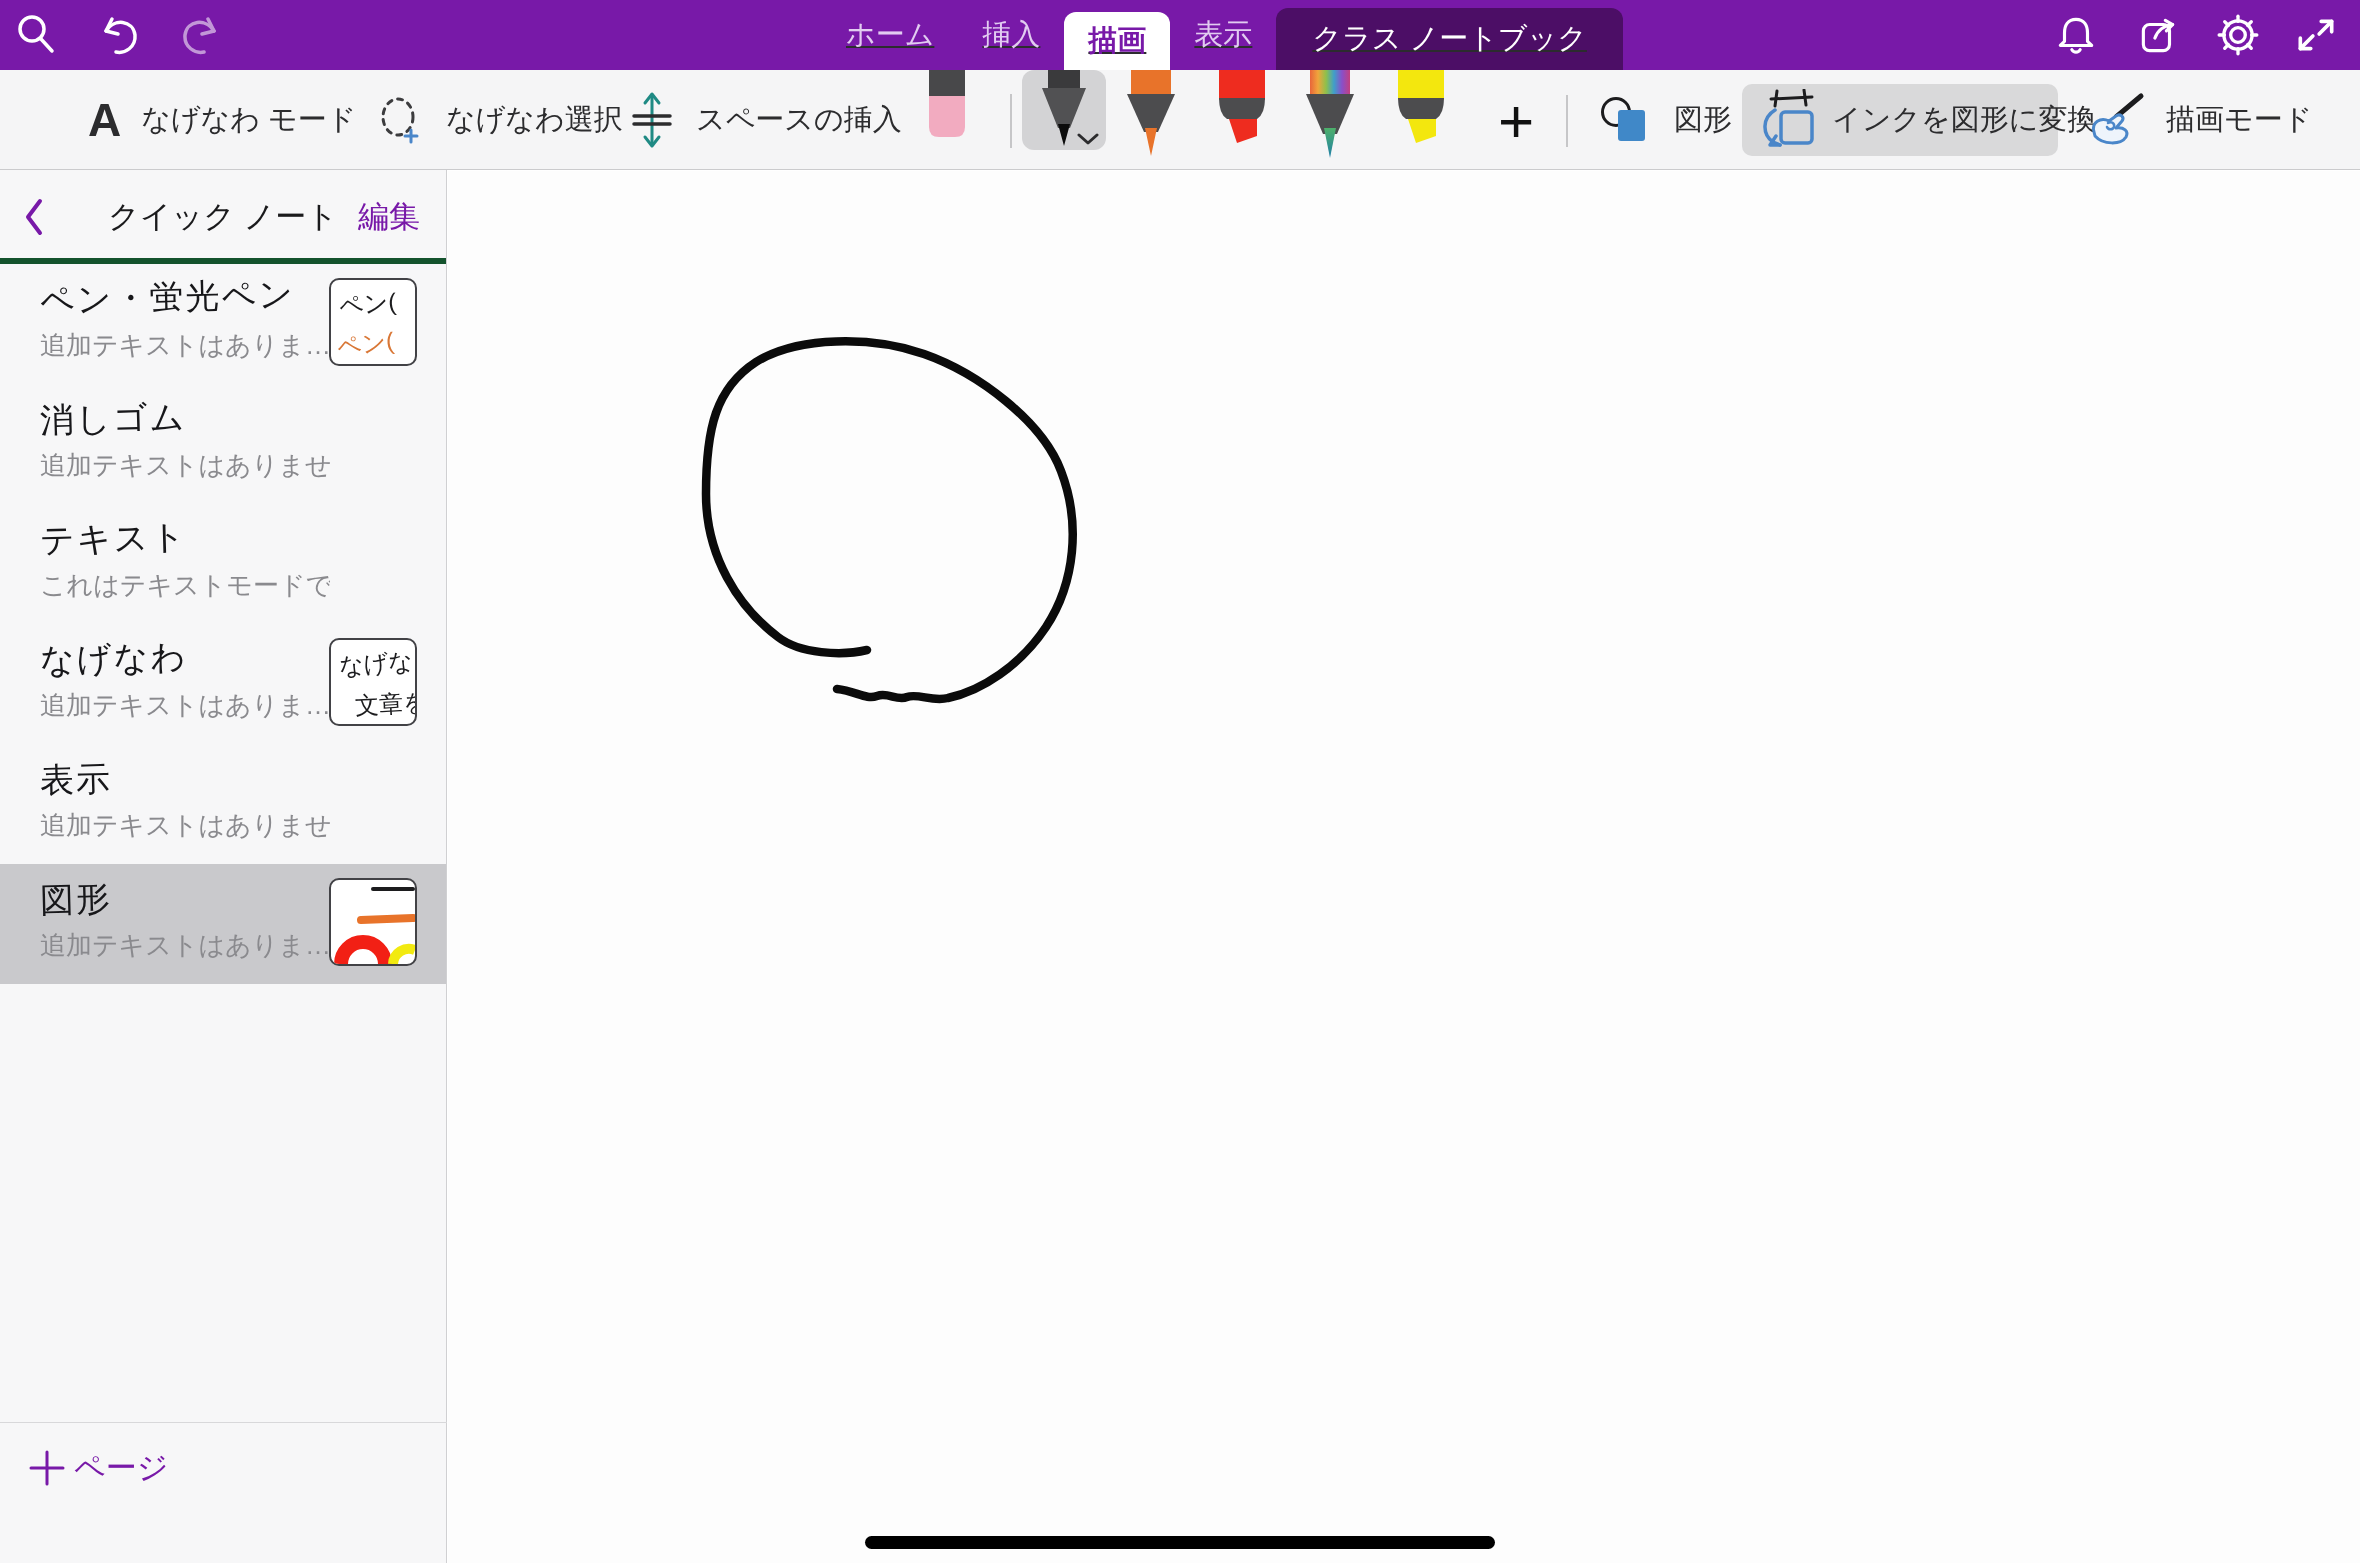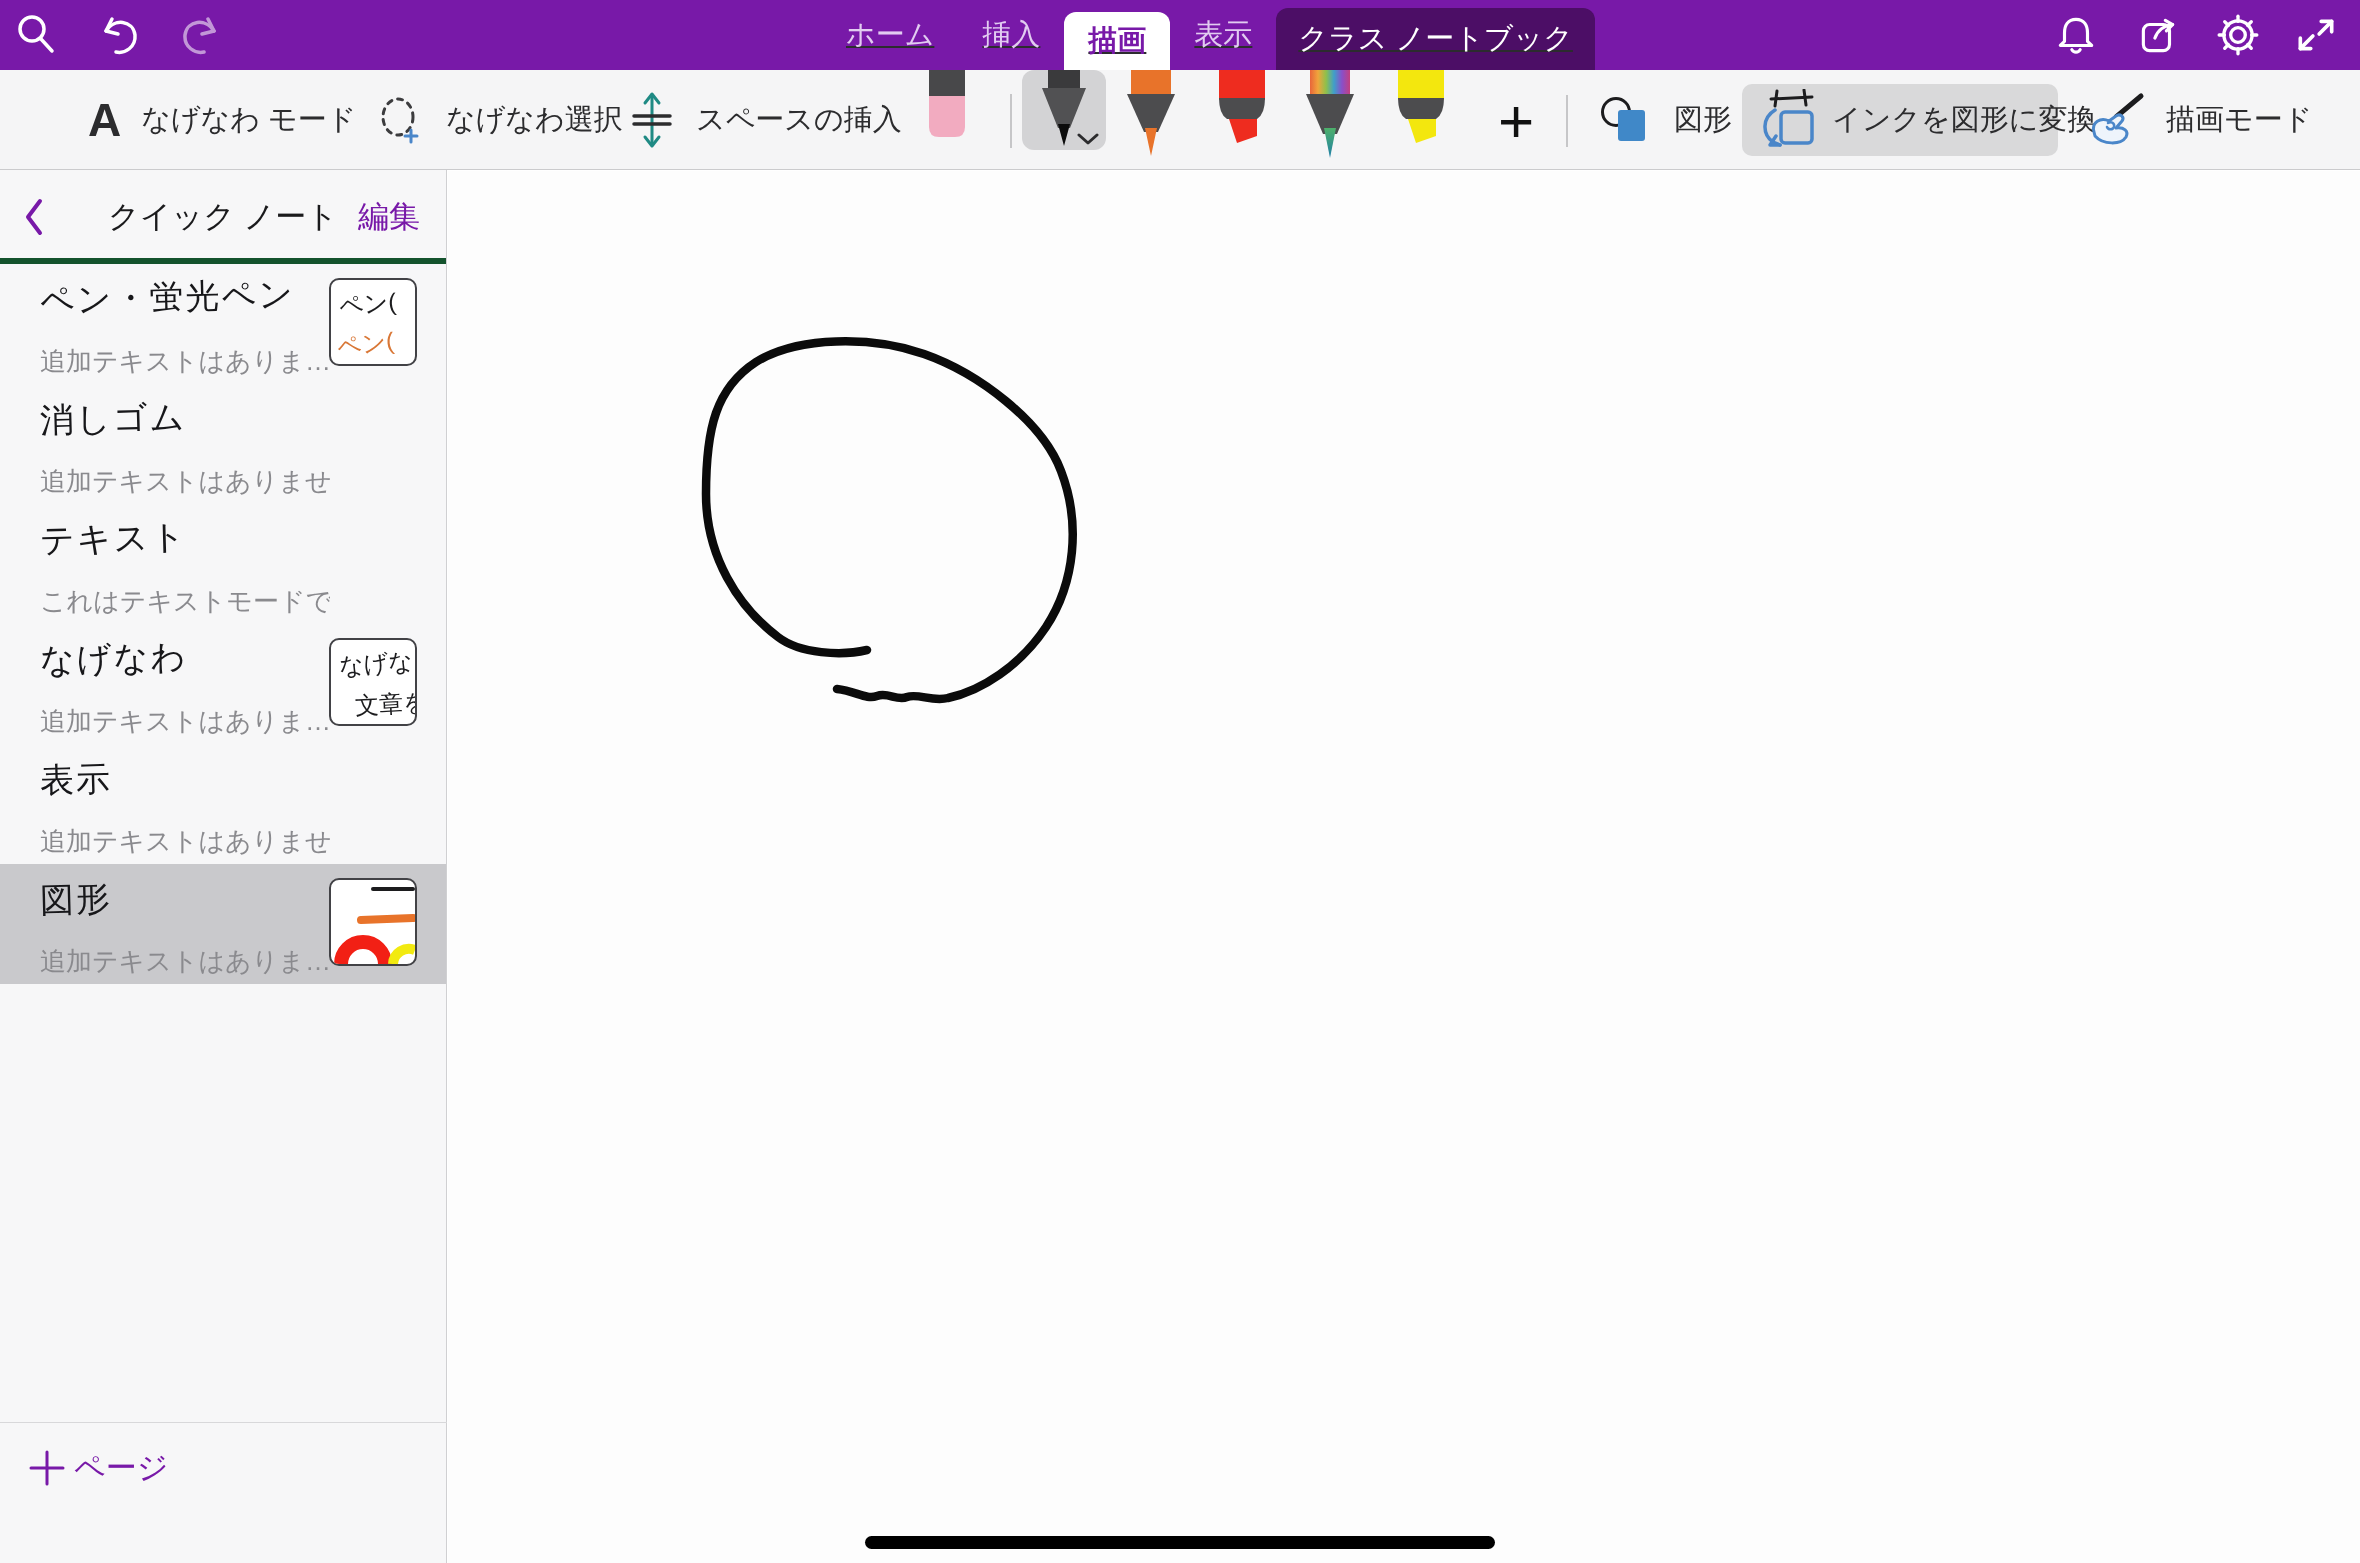--- a/index.html
+++ b/index.html
@@ -11,21 +11,21 @@
   }
   svg { display:block; }
 
   
   .topbar { position:absolute; left:0; top:0; width:2360px; height:70px; background:#7819a8; }
   .tb-icon { position:absolute; top:0; width:48px; height:70px; display:flex; align-items:center; justify-content:center; cursor:pointer; }
   .tb-icon.dim { opacity:.55; }
   .tabs { position:absolute; left:822px; top:0; height:70px; display:flex; align-items:flex-end;text-decoration:underline; }
   .tab { height:70px; display:flex; align-items:center; padding:0 24px; font-size:29px; color:#e2ccf1; white-space:nowrap; cursor:pointer; }
   .tab.active { height:58px; background:#fff; color:#7819a8; border-radius:12px 12px 0 0; font-weight:bold; }
-  .tab.dark { height:62px; background:#4c0e66; color:#fff; border-radius:12px 12px 0 0; padding:0 22px; }
+  .tab.dark { height:62px; background:#4c0e66; color:#fff; border-radius:12px 12px 0 0; padding:0 36px; }
 
   
   .toolbar { position:absolute; left:0; top:70px; width:2360px; height:100px; background:#f5f5f6; border-bottom:1px solid #cbcbcd; }
   .tool { position:absolute; top:0; height:100px; display:flex; align-items:center; gap:20px; font-size:29px; color:#2c2c2e; cursor:pointer; white-space:nowrap; }
   .a-glyph { font-size:46px; font-weight:bold; color:#2c2c2e; line-height:1; }
   .vdiv { position:absolute; width:2px; background:#c6c6c8; }
   .pen { position:absolute; top:0; cursor:pointer; }
   .pen-tile { position:absolute; left:1022px; top:0; width:84px; height:80px; background:#d3d3d5; border-radius:12px; cursor:pointer; }
   .pen-tile svg.penbody { position:absolute; left:14px; top:0; }
   .pen-tile .chev { position:absolute; right:7px; bottom:5px; }
@@ -34,21 +34,21 @@
 
   
   .sidebar { position:absolute; left:0; top:170px; width:447px; height:1393px; background:#f7f7f8; border-right:1px solid #d0d0d2; }
   .s-header { position:relative; height:94px; border-bottom:6px solid #14532d; }
   .s-back { position:absolute; left:22px; top:25px; cursor:pointer; }
   .s-title { position:absolute; left:0; right:0; top:0; height:94px; display:flex; align-items:center; justify-content:center; font-size:31px; color:#1a1a1c; }
   .s-edit { position:absolute; right:26px; top:0; height:94px; display:flex; align-items:center; font-size:31px; color:#7819a8; cursor:pointer; }
   .page-item { position:relative; height:120px; padding:14px 0 0 40px; cursor:pointer; }
   .page-item.selected { background:#c9c9cc; }
   .p-title { font-size:34px; color:#17171a; letter-spacing:2px; transform:rotate(-1.5deg); transform-origin:left; white-space:nowrap; }
-  .p-sub { margin-top:20px; font-size:26px; color:#8a8a8e; white-space:nowrap; overflow:hidden; max-width:290px; }
+  .p-sub { margin-top:4px; font-size:26px; color:#8a8a8e; white-space:nowrap; overflow:hidden; max-width:290px; }
   .thumb { position:absolute; right:29px; top:14px; width:88px; height:88px; background:#fff; border:2.5px solid #424246; border-radius:10px; overflow:hidden; }
   .thumb .t1 { position:absolute; left:8px; top:8px; font-size:24px; color:#1c1c1e; transform:rotate(-4deg); white-space:nowrap; }
   .thumb .t2 { position:absolute; left:6px; top:48px; font-size:24px; color:#d97736; transform:rotate(-6deg); white-space:nowrap; }
   .thumb .t2.black { color:#1c1c1e; transform:rotate(-3deg); left:24px; }
   .s-footer { position:absolute; left:0; top:1252px; width:447px; height:141px; border-top:1px solid #d8d8da; }
   .add-page { position:absolute; left:28px; top:24px; display:flex; align-items:center; gap:8px; font-size:31px; color:#7819a8; cursor:pointer; }
 
   
   .canvas { position:absolute; left:448px; top:171px; width:1912px; height:1392px; background:#fdfdfd; }
   .home-indicator { position:absolute; left:865px; top:1536px; width:630px; height:13px; border-radius:7px; background:#000; cursor:pointer; }

